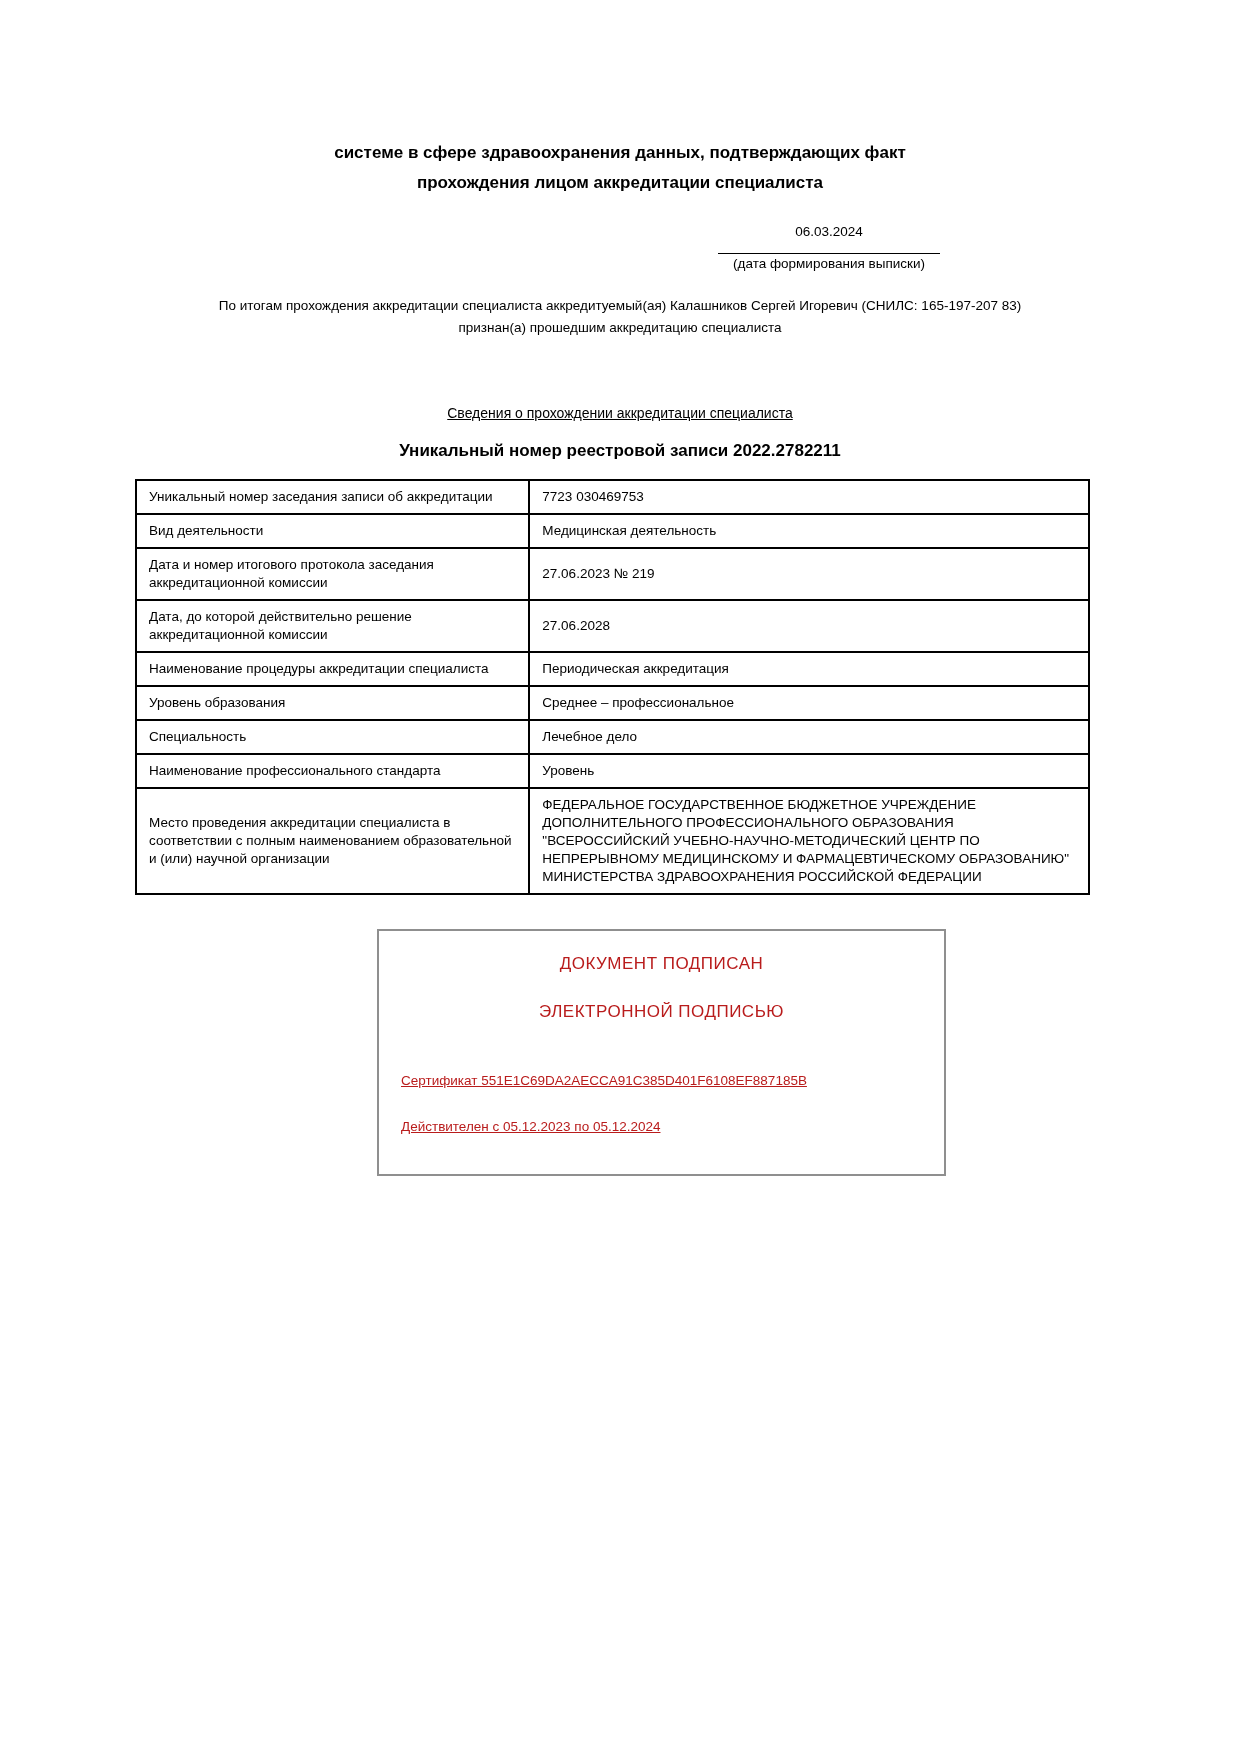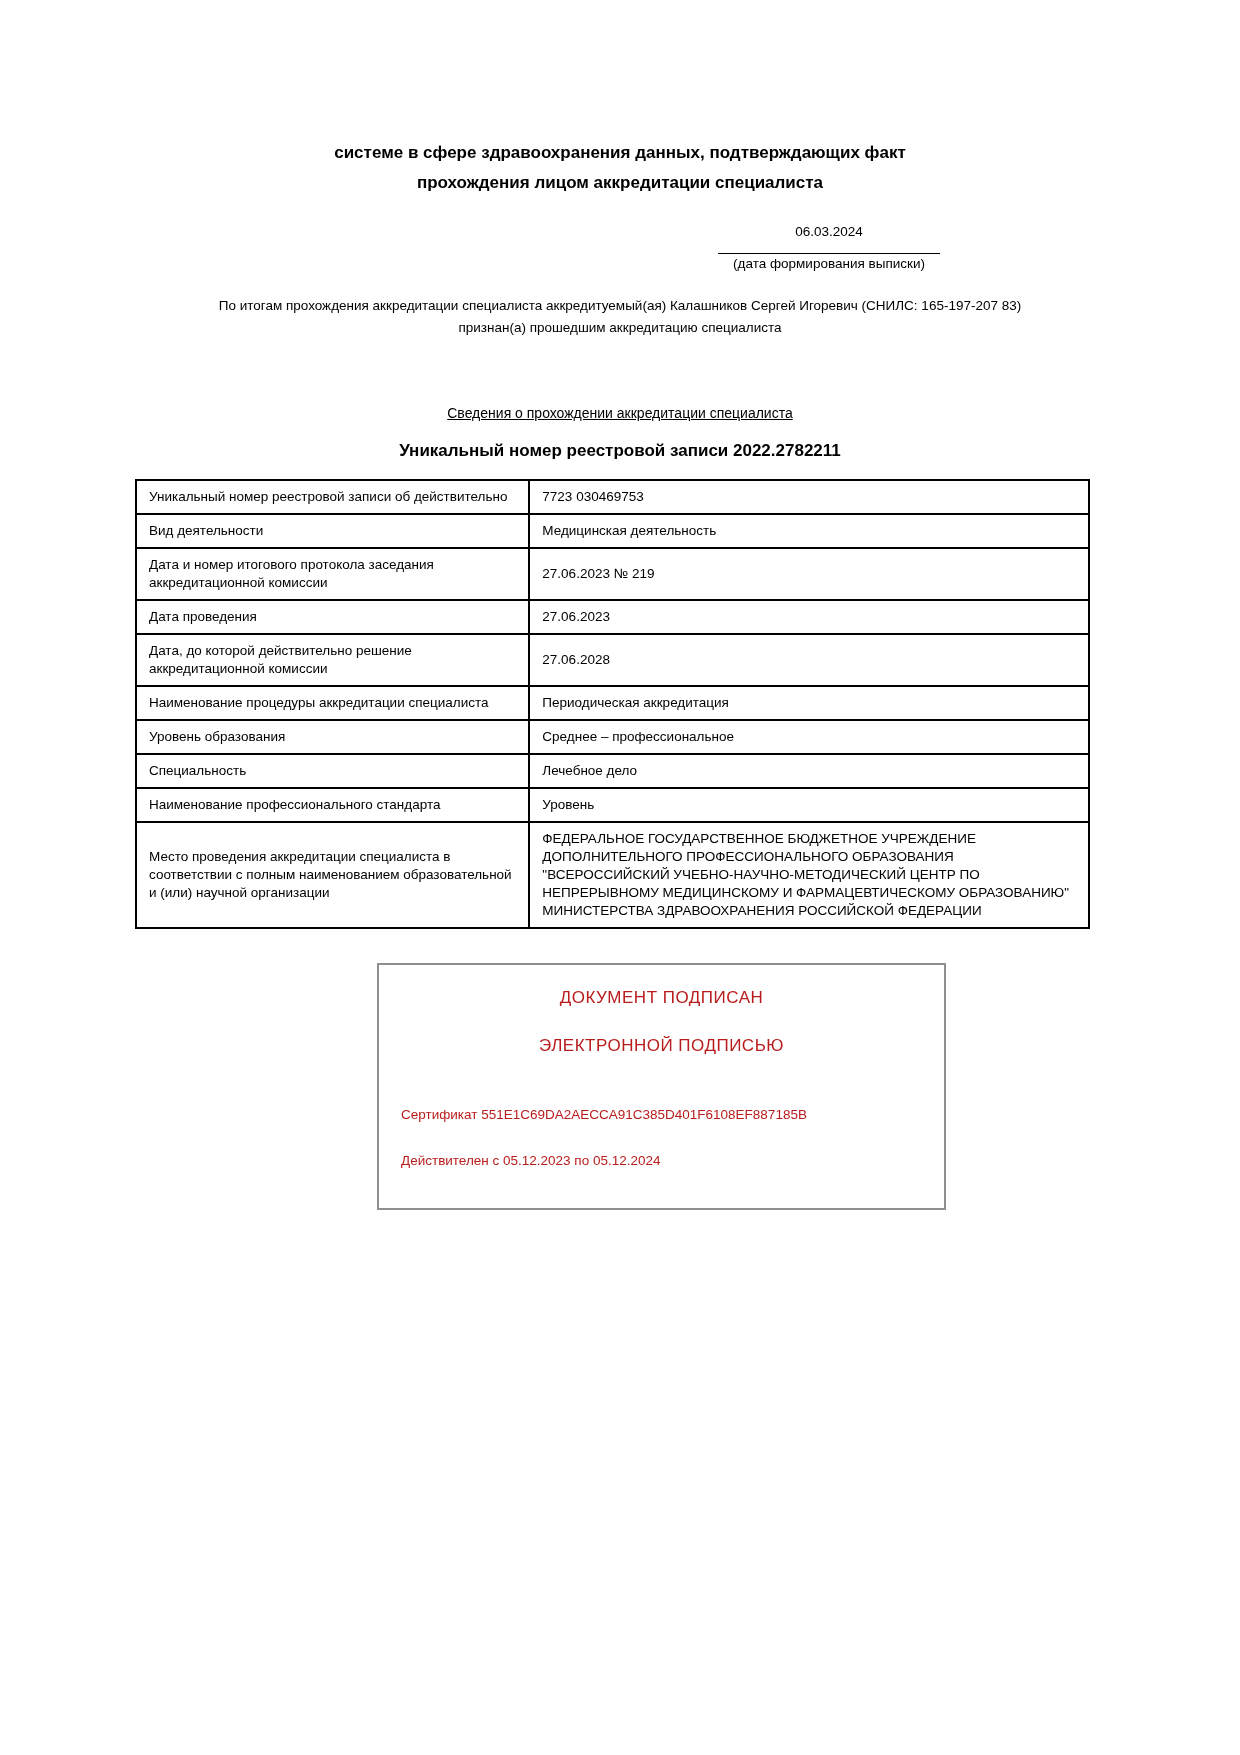--- a/index.html
+++ b/index.html
@@ -91,20 +91,21 @@
     font-size: 17px;
     line-height: 26px;
     letter-spacing: 0.5px;
     margin-top: 4px;
   }
   .sig-heading + .sig-heading { margin-top: 22px; }
   .sig-detail {
     font-size: 13.5px;
     line-height: 18px;
     margin-top: 28px;
+    text-decoration: underline;
   }
   .sig-detail.first { margin-top: 47px; }
 </style>
 </head>
 <body>
 
 <div class="page">
 
   <div class="doc-title">
     <div>системе в сфере здравоохранения данных, подтверждающих факт</div>
@@ -121,34 +122,30 @@
     <div>признан(а) прошедшим аккредитацию специалиста</div>
   </div>
 
   <div class="section-heading">Сведения о прохождении аккредитации специалиста</div>
 
   <div class="registry-heading">Уникальный номер реестровой записи 2022.2782211</div>
 
   <table class="acc-table">
     <tbody>
       <tr>
-        <td class="label-cell">Уникальный номер реестровой записи об действительно</td>
+        <td class="label-cell">Уникальный номер заседания записи об аккредитации</td>
         <td class="value-cell">7723 030469753</td>
       </tr>
       <tr>
         <td class="label-cell">Вид деятельности</td>
         <td class="value-cell">Медицинская деятельность</td>
       </tr>
       <tr>
         <td class="label-cell">Дата и номер итогового протокола заседания аккредитационной комиссии</td>
         <td class="value-cell">27.06.2023 № 219</td>
-      </tr>
-      <tr>
-        <td class="label-cell">Дата проведения</td>
-        <td class="value-cell">27.06.2023</td>
       </tr>
       <tr>
         <td class="label-cell">Дата, до которой действительно решение аккредитационной комиссии</td>
         <td class="value-cell">27.06.2028</td>
       </tr>
       <tr>
         <td class="label-cell">Наименование процедуры аккредитации специалиста</td>
         <td class="value-cell">Периодическая аккредитация</td>
       </tr>
       <tr>

